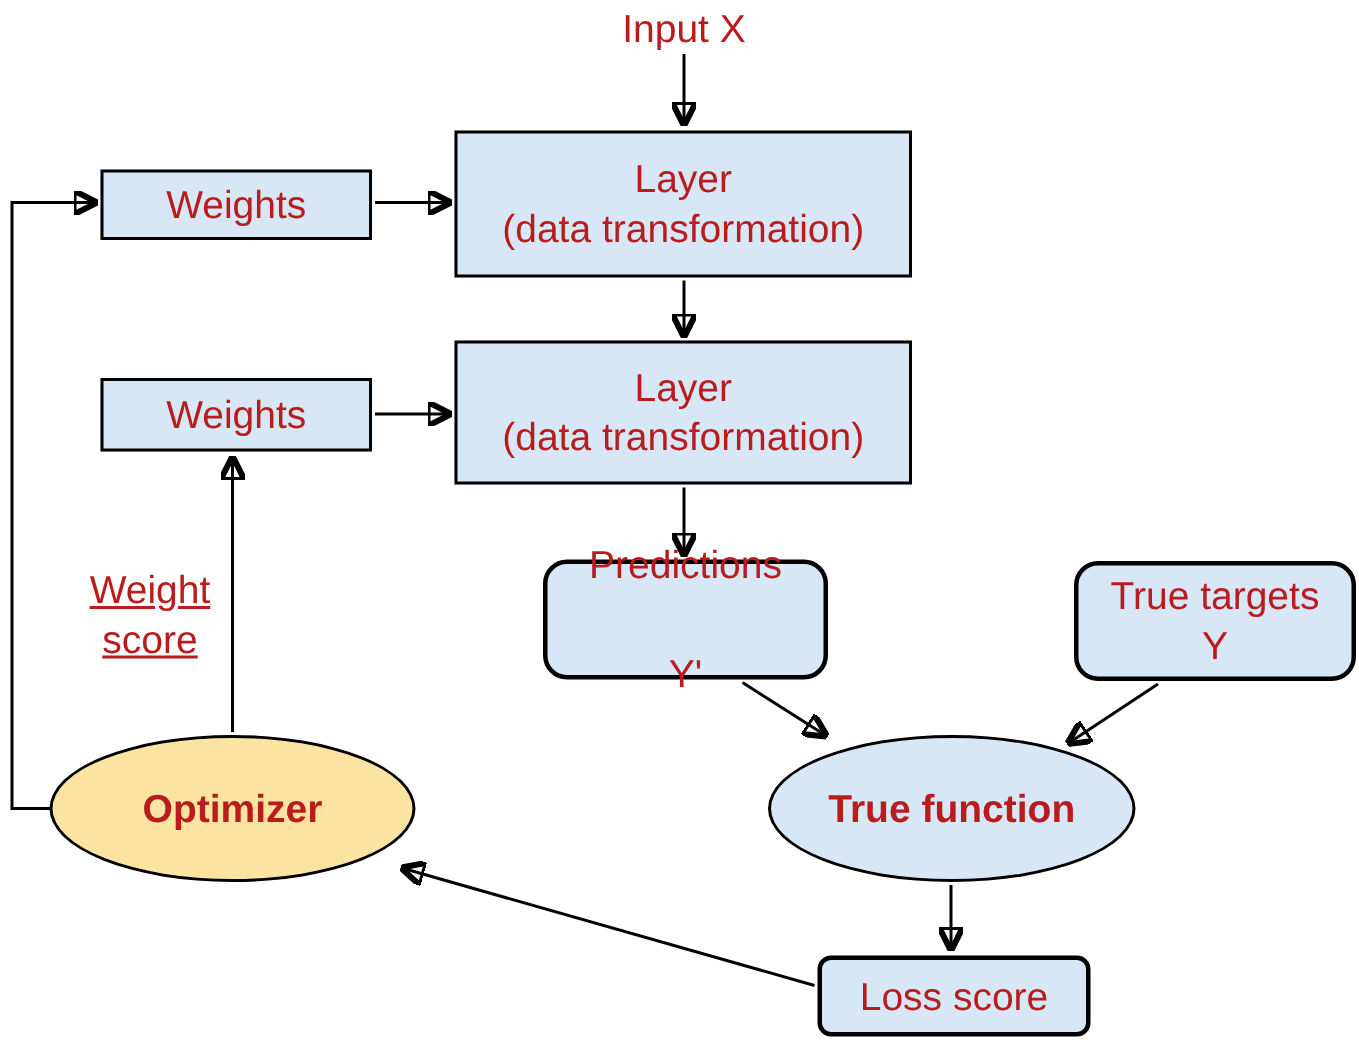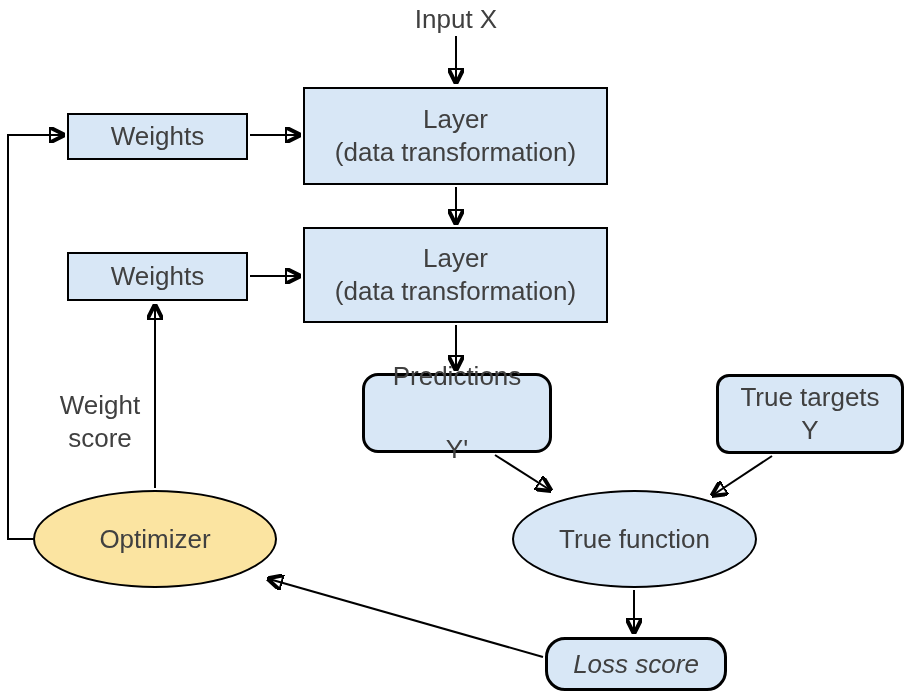--- a/index.html
+++ b/index.html
@@ -6,21 +6,21 @@
     margin: 0;
     padding: 0;
     background: #ffffff;
   }
   .canvas {
     position: relative;
     width: 906px;
     height: 696px;
     background: var(--bg, #ffffff);
     font-family: "Liberation Sans", sans-serif;
-    color: #404040;
+    color: #b91c1c;
     overflow: hidden;
   }
   .wires {
     position: absolute;
     left: 0;
     top: 0;
     width: 906px;
     height: 696px;
   }
   .wires path {
@@ -36,43 +36,43 @@
     align-items: center;
     justify-content: center;
     border: 2px solid var(--stroke, #000);
     background: var(--blue, #d8e7f6);
     font-size: 26px;
     line-height: 33px;
     text-align: center;
     white-space: nowrap;
   }
   .rounded { border-radius: 16px; border-width: 3px; }
-  .ellipse { border-radius: 50%; }
+  .ellipse { border-radius: 50%; font-weight: bold; }
   .yellow  { background: var(--yellow, #fbe4a1); }
 
   .floating-label {
     position: absolute;
     font-size: 26px;
     line-height: 33px;
     text-align: center;
     white-space: nowrap;
   }
 
   
   .weights-top    { left: 67px;  top: 113px; width: 181px; height: 47px; }
   .weights-bottom { left: 67px;  top: 252px; width: 181px; height: 49px; }
   .layer-top      { left: 303px; top: 87px;  width: 305px; height: 98px; }
   .layer-bottom   { left: 303px; top: 227px; width: 305px; height: 96px; }
   .predictions    { left: 362px; top: 373px; width: 190px; height: 80px; gap: 40px; }
-  .true-targets   { left: 716px; top: 374px; width: 188px; height: 80px; border-radius: 13px; }
-  .loss-score     { left: 545px; top: 637px; width: 182px; height: 54px; border-radius: 20px; font-style: italic; }
+  .true-targets   { left: 716px; top: 374px; width: 188px; height: 80px; }
+  .loss-score     { left: 545px; top: 637px; width: 182px; height: 54px; border-radius: 9px; }
   .loss-function  { left: 512px; top: 490px; width: 245px; height: 98px; }
   .optimizer      { left: 33px;  top: 490px; width: 244px; height: 98px; }
   .input-x        { left: 356px; top: 3px;   width: 200px; }
-  .weight-update  { left: 30px;  top: 389px; width: 140px; }
+  .weight-update  { left: 30px;  top: 377px; width: 140px; text-decoration: underline; }
 </style>
 </head>
 <body>
 
 <div class="canvas">
 
   <svg class="wires" viewBox="0 0 906 696" xmlns="http://www.w3.org/2000/svg">
     <defs>
       <marker id="ah" markerWidth="8" markerHeight="8" refX="7" refY="4" orient="auto">
         <path d="M0,0 L8,4 L0,8 z" fill="#000" stroke="none"></path>

